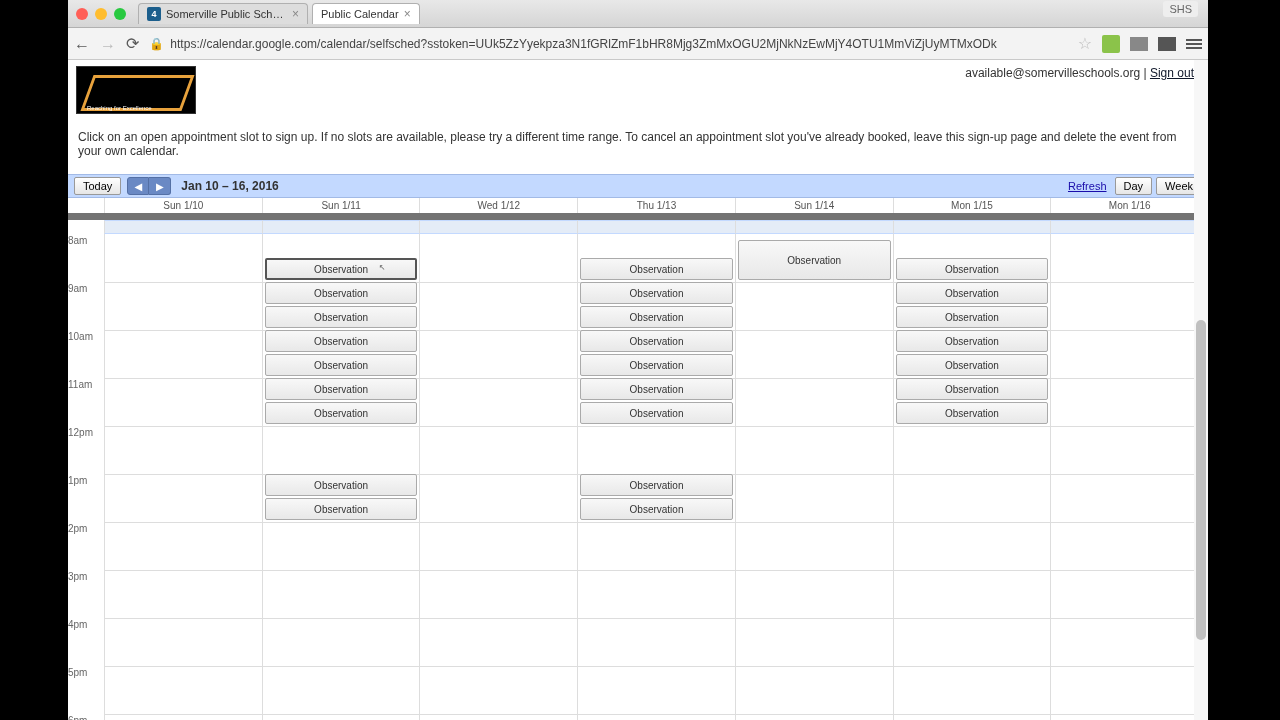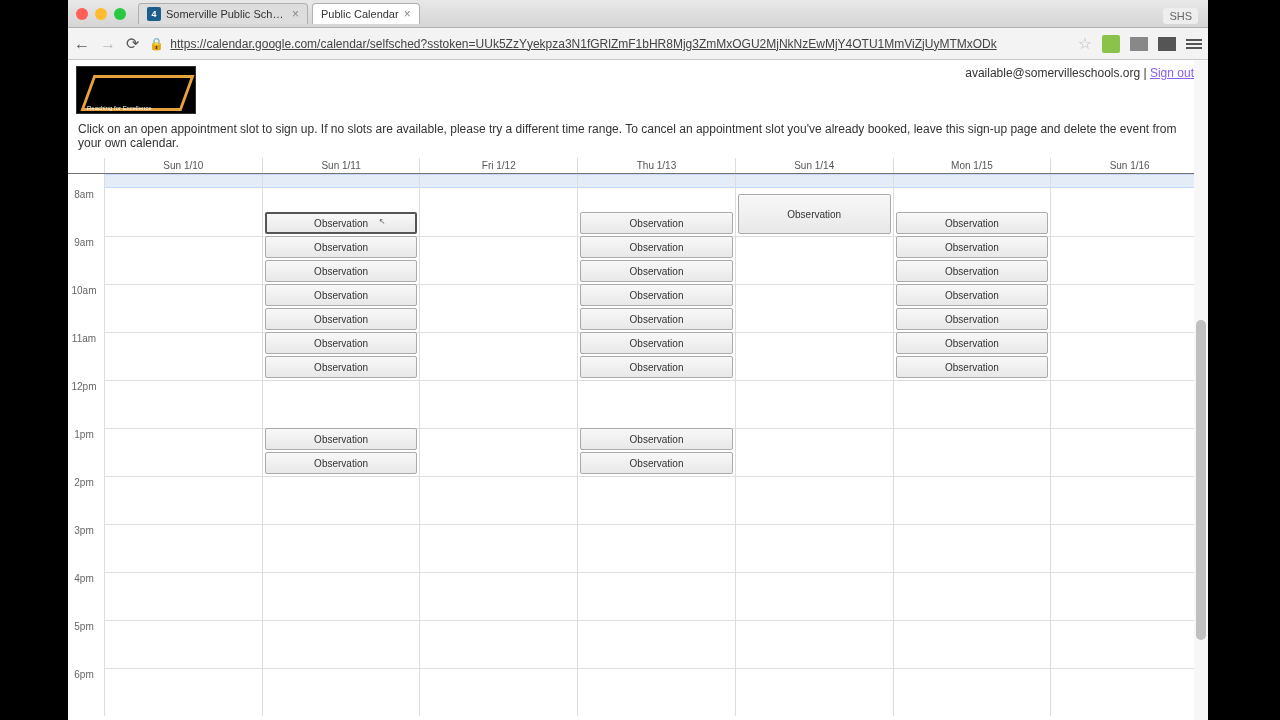--- a/index.html
+++ b/index.html
@@ -10,56 +10,56 @@
 .wc { width: 12px; height: 12px; border-radius: 50%; }
 .wc-close { background: #ff5f57; }
 .wc-min { background: #ffbd2e; }
 .wc-max { background: #28c940; }
 .tabs { display: flex; margin-left: 12px; }
 .tab { display: flex; align-items: center; background: #fff; border: 1px solid #b0b0b0; border-bottom: none; border-radius: 4px 4px 0 0; padding: 3px 8px; margin-right: 4px; font-size: 11px; color: #333; max-width: 170px; }
 .tab.inactive { background: #ddd; }
 .tab-favicon { width: 14px; height: 14px; margin-right: 5px; background: #1b5e8c; border-radius: 2px; display: flex; align-items: center; justify-content: center; font-size: 9px; color: #fff; font-weight:bold; }
 .tab-title { white-space: nowrap; overflow: hidden; text-overflow: ellipsis; flex: 1; }
 .tab-close { margin-left: 5px; color: #888; font-size: 12px; }
-.profile-badge { position: absolute; right: 10px; top: 8px; font-size: 11px; color: #666; background:#eee; padding:2px 6px; border-radius:3px;}
+.profile-badge { position: absolute; right: 10px; top: 1px; font-size: 11px; color: #666; background:#eee; padding:2px 6px; border-radius:3px;}
 .toolbar { height: 32px; background: #f3f3f3; border-bottom: 1px solid #c9c9c9; display: flex; align-items: center; padding: 0 6px; gap: 10px; }
 .nav-btn { color: #5a5a5a; font-size: 16px; }
 .addr { flex: 1; font-size: 12px; color: #444; display: flex; align-items: center; gap: 6px; }
 .lock-icon { color: #4caf50; font-size: 12px; }
-.addr-text { white-space: nowrap; overflow: hidden; text-overflow: ellipsis; text-decoration: underline; }
+.addr-text { white-space: nowrap; overflow: hidden; text-overflow: ellipsis; }
 .ext-icon { width: 18px; height: 18px; background: #8bc34a; border-radius: 2px; }
 .ext-icon2 { width: 18px; height: 14px; background: #888; }
 .ext-icon3 { width: 18px; height: 14px; background: #555; }
 .menu-icon { display:flex; flex-direction:column; gap:2px;}
 .menu-icon span{ width:16px; height:2px; background:#555;}
 .content { position: relative; height: calc(100% - 60px); overflow-y: scroll; }
 .user-bar { position: absolute; right: 14px; top: 6px; font-size: 12px; color: #333; }
-.user-bar a { color: #8b5cf6; text-decoration: underline; }
+.user-bar a { color: #0f172a; text-decoration: underline; }
 .user-bar .sep { color: #333; }
 .logo { margin: 6px 0 0 8px; width: 120px; height: 48px; background: #000; position: relative; border: 1px solid #333; }
 .logo:before { content:""; position:absolute; left:10px; top:8px; width:95px; height:30px; border:3px solid #e8a23c; transform: skewX(-20deg); }
 .logo-text { position:absolute; bottom:2px; left:10px; font-size:6px; color:#fff;}
-.instructions { font-size: 12px; color: #333; margin: 8px 10px; }
+.instructions { font-size: 12px; color: #333; margin: 16px 10px; }
 .cal-toolbar { background: #c3d9ff; height: 24px; display: flex; align-items: center; padding: 0 6px; border-top: 1px solid #a2bae6; border-bottom: 1px solid #a2bae6; }
 .btn { background: linear-gradient(#fff,#e6e6e6); border: 1px solid #999; font-size: 11px; padding: 2px 8px; border-radius: 2px; cursor: pointer; }
 .nav-arrows { display:flex; margin-left:6px;}
 .arrow-btn { background: #6a89c4; color:#fff; width:22px; height:18px; display:flex; align-items:center; justify-content:center; font-size:10px; border: 1px solid #5470a5; cursor:pointer;}
 .arrow-btn.left { border-radius:3px 0 0 3px;}
 .arrow-btn.right { border-radius:0 3px 3px 0; border-left:none;}
 .date-range { font-size: 12px; font-weight: bold; color: #333; margin-left: 10px; }
 .refresh { color: #1a0dab; text-decoration: underline; font-size: 11px; margin-left: auto; margin-right: 8px; cursor:pointer;}
 .view-btns { display:flex; gap:4px;}
-.day-headers { display: flex; border-bottom: 1px solid #737373; font-size: 10px; color: #555; }
+.day-headers { display: flex; border-bottom: 7px solid #737373; font-size: 10px; color: #555; }
 .time-gutter-hdr { width: 36px; }
 .day-hdr { flex: 1; text-align: center; padding: 2px 0; border-left: 1px solid #ddd; background:#fff; }
 .allday-row { display:flex; height:14px; }
 .allday-row .day-hdr { background:#e4ecf7; border-top:1px solid #c3d9ff; border-bottom:1px solid #c3d9ff;}
 .grid { display: flex; position:relative;}
 .time-gutter { width: 36px; }
-.time-label { height: 48px; font-size: 10px; color: #666; text-align: center; padding-right: 4px; border-top: 1px solid transparent;}
+.time-label { height: 48px; font-size: 10px; color: #666; text-align: left; padding-right: 4px; border-top: 1px solid transparent;}
 .day-col { flex: 1; border-left: 1px solid #ddd; position: relative; }
 .hour { height: 48px; border-top: 1px solid #ddd; }
 .hour:nth-child(1){border-top:none;}
 .slot { position: absolute; left: 2px; right: 2px; height: 22px; background: linear-gradient(#f8f8f8,#e8e8e8); border: 1px solid #aaa; border-radius: 2px; font-size: 10px; color: #333; display: flex; align-items: center; justify-content: center; cursor: pointer; }
 .slot.selected { border: 2px solid #555; }
 .cursor-icon { position: absolute; right: 30px; top: 3px; font-size: 8px; color: #666; }
 .scrollbar-track { position:absolute; right:0; top:60px; width:14px; bottom:0; background:#f7f7f7;}
 .scrollbar-thumb { position:absolute; right:2px; top:260px; width:10px; height:320px; background:#c0c0c0; border-radius:5px;}
 </style>
 </head>
@@ -107,30 +107,43 @@
 
   <div class="content">
     <div class="user-bar">
       <span>available@somervilleschools.org</span><span class="sep"> | </span><a>Sign out</a>
     </div>
     <div class="logo">
         <span class="logo-text">Reaching for Excellence</span>
       </div>
     <div class="instructions">Click on an open appointment slot to sign up. If no slots are available, please try a different time range. To cancel an appointment slot you've already booked, leave this sign-up page and delete the event from your own calendar.</div>
 
+    <div class="cal-toolbar">
+      <button class="btn">Today</button>
+      <div class="nav-arrows">
+        <div class="arrow-btn left">◀</div>
+        <div class="arrow-btn right">▶</div>
+      </div>
+      <span class="date-range">Jan 10 – 16, 2016</span>
+      <a class="refresh">Refresh</a>
+      <div class="view-btns">
+        <button class="btn">Day</button>
+        <button class="btn">Week</button>
+      </div>
+    </div>
 
     <div class="day-headers">
       <div class="time-gutter-hdr"></div>
       <div class="day-hdr">Sun 1/10</div>
       <div class="day-hdr">Sun 1/11</div>
-      <div class="day-hdr">Fri 1/12</div>
+      <div class="day-hdr">Wed 1/12</div>
       <div class="day-hdr">Thu 1/13</div>
       <div class="day-hdr">Sun 1/14</div>
       <div class="day-hdr">Mon 1/15</div>
-      <div class="day-hdr">Sun 1/16</div>
+      <div class="day-hdr">Mon 1/16</div>
     </div>
     <div class="allday-row">
       <div class="time-gutter-hdr"></div>
       <div class="day-hdr"></div>
         <div class="day-hdr"></div>
         <div class="day-hdr"></div>
         <div class="day-hdr"></div>
         <div class="day-hdr"></div>
         <div class="day-hdr"></div>
         <div class="day-hdr"></div>

